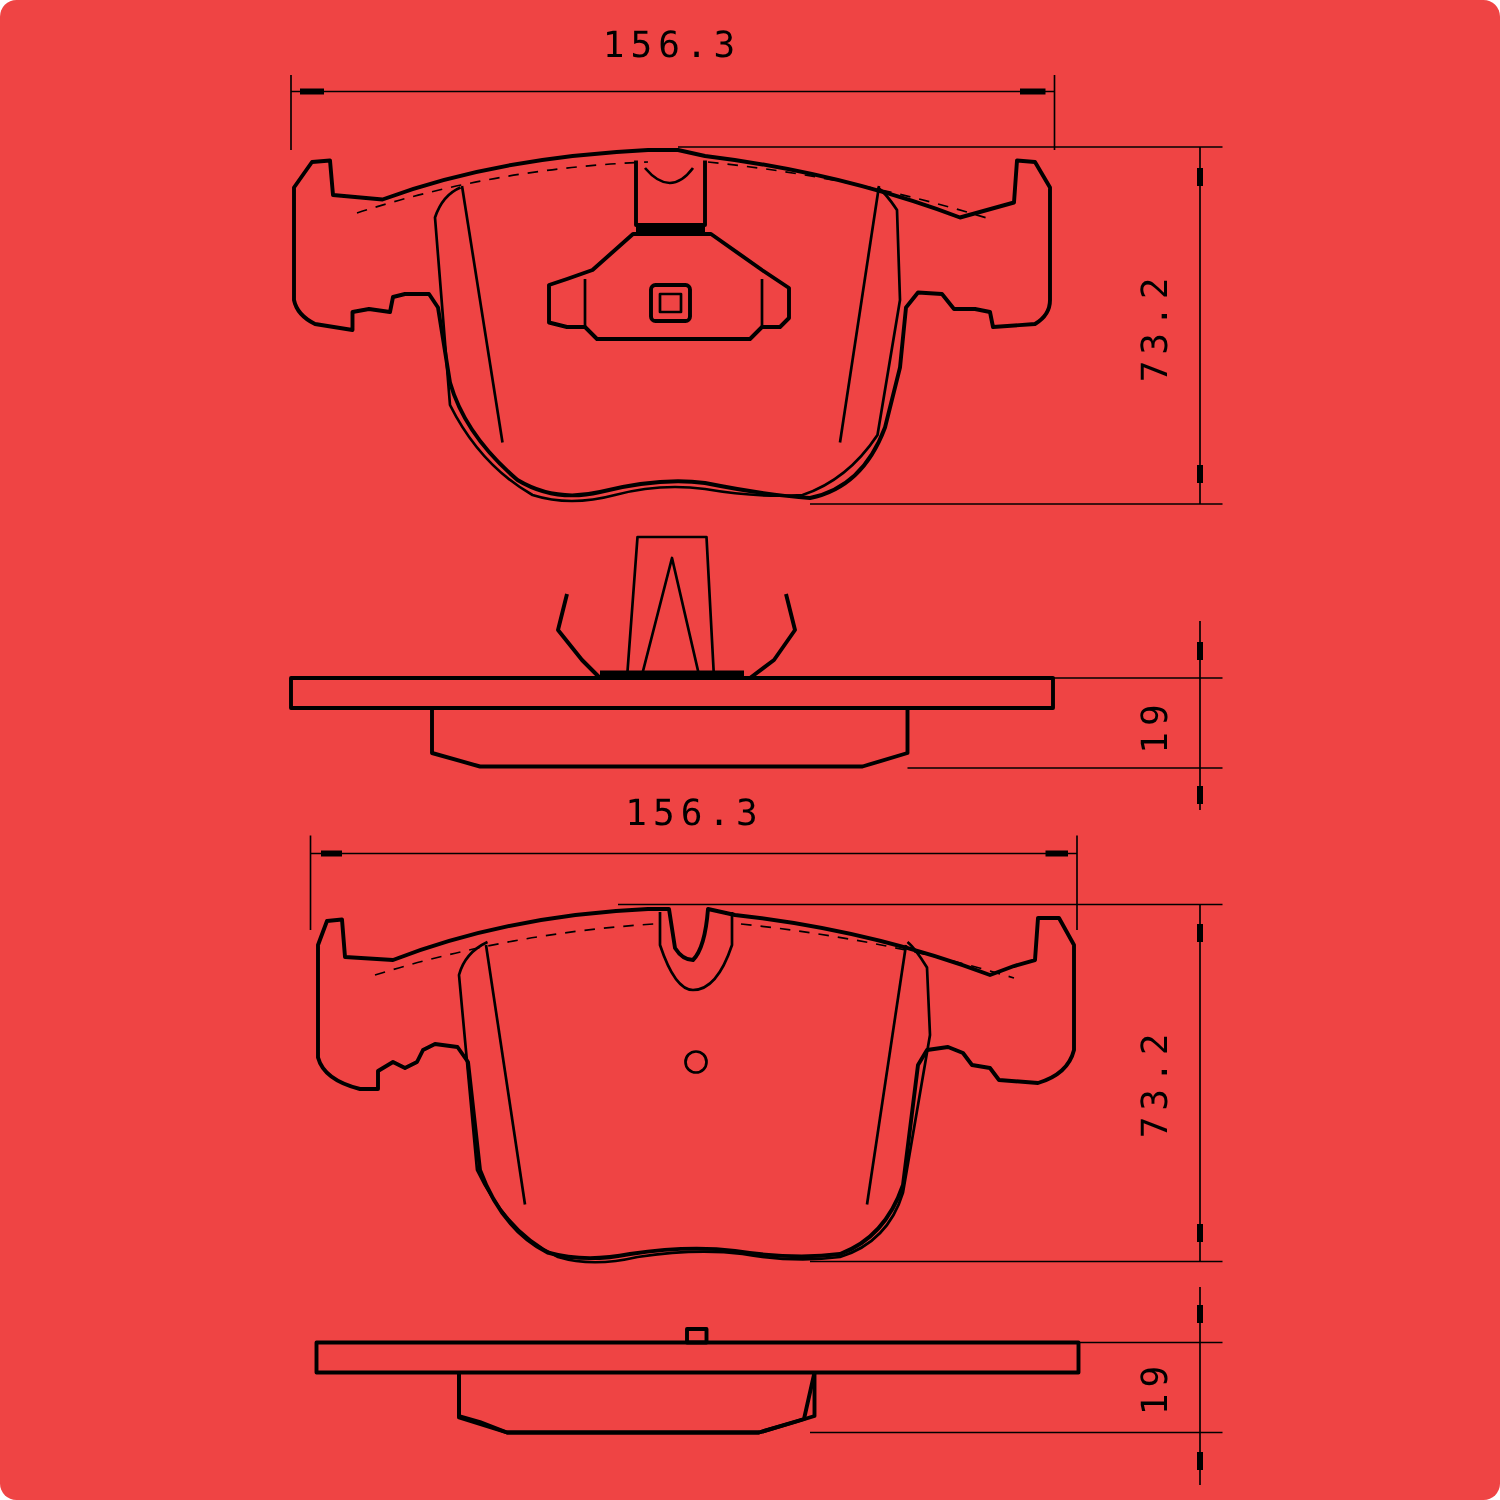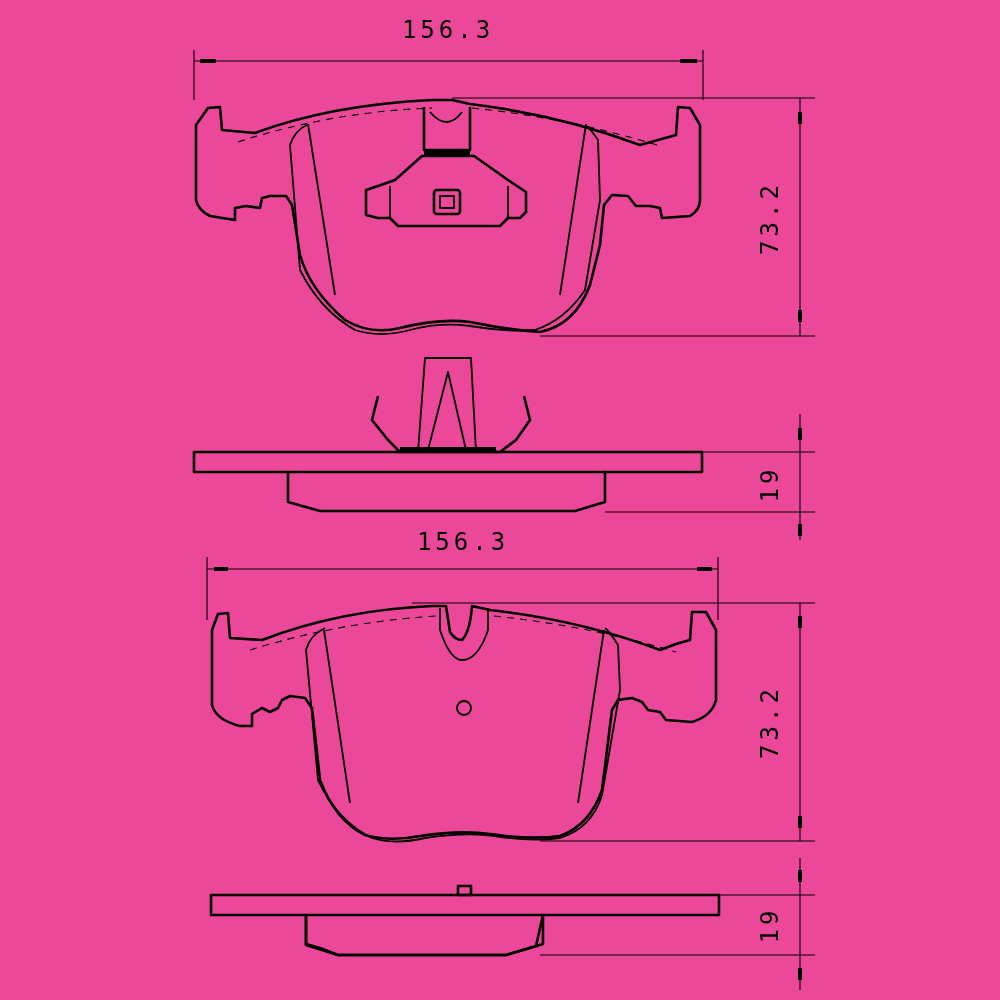--- a/index.html
+++ b/index.html
@@ -1,16 +1,16 @@
 <!DOCTYPE html>
 <html><head>
 <meta charset="utf-8">
 <style>
   html, body { margin: 0; padding: 0; background: #ffffff; }
-  #canvas { position: relative; width: 1000px; height: 1000px; background: #ec4899; overflow: hidden; }
+  #canvas { position: relative; width: 1000px; height: 1000px; background: #ef4444; overflow: hidden; border-radius: 11px; }
   svg { position: absolute; left: 0; top: 0; }
   .dim-text { font-family: "DejaVu Sans Mono", "Liberation Mono", monospace; font-size: 24px; fill: #000; letter-spacing: 4px; }
   .thick { stroke: #000; stroke-width: 2.6; fill: none; stroke-linejoin: round; }
   .med { stroke: #000; stroke-width: 1.8; fill: none; stroke-linejoin: round; }
   .thin { stroke: #000; stroke-width: 1.1; fill: none; }
   .dash { stroke: #000; stroke-width: 1.1; fill: none; stroke-dasharray: 7 6; }
   .arrow { stroke: #000; stroke-width: 4; }
 </style>
 </head>
 <body>

